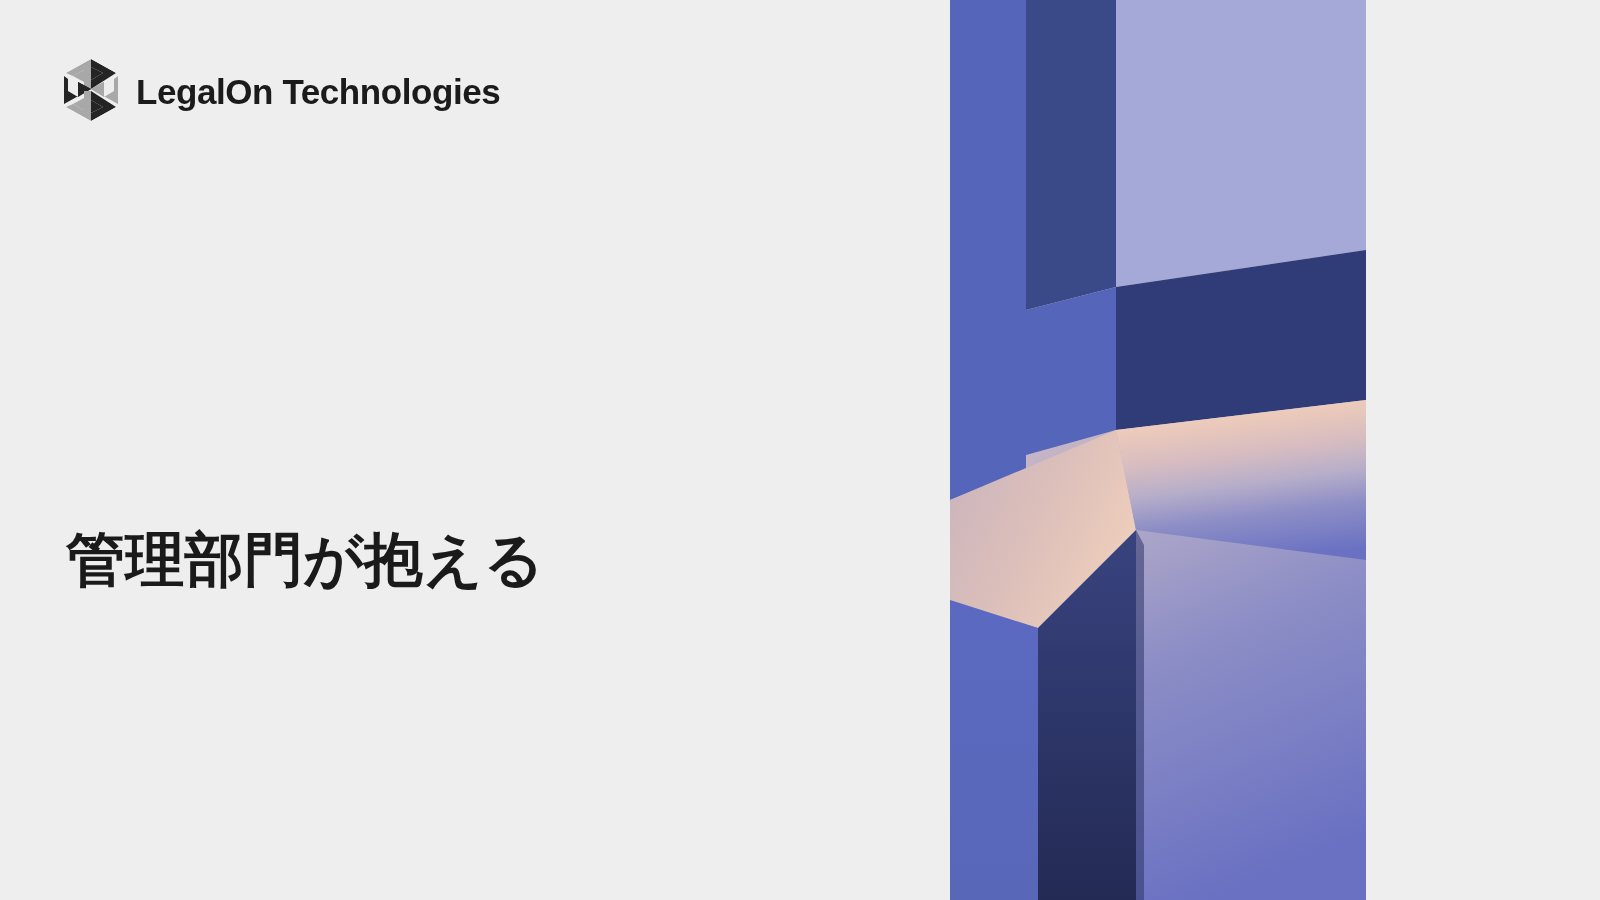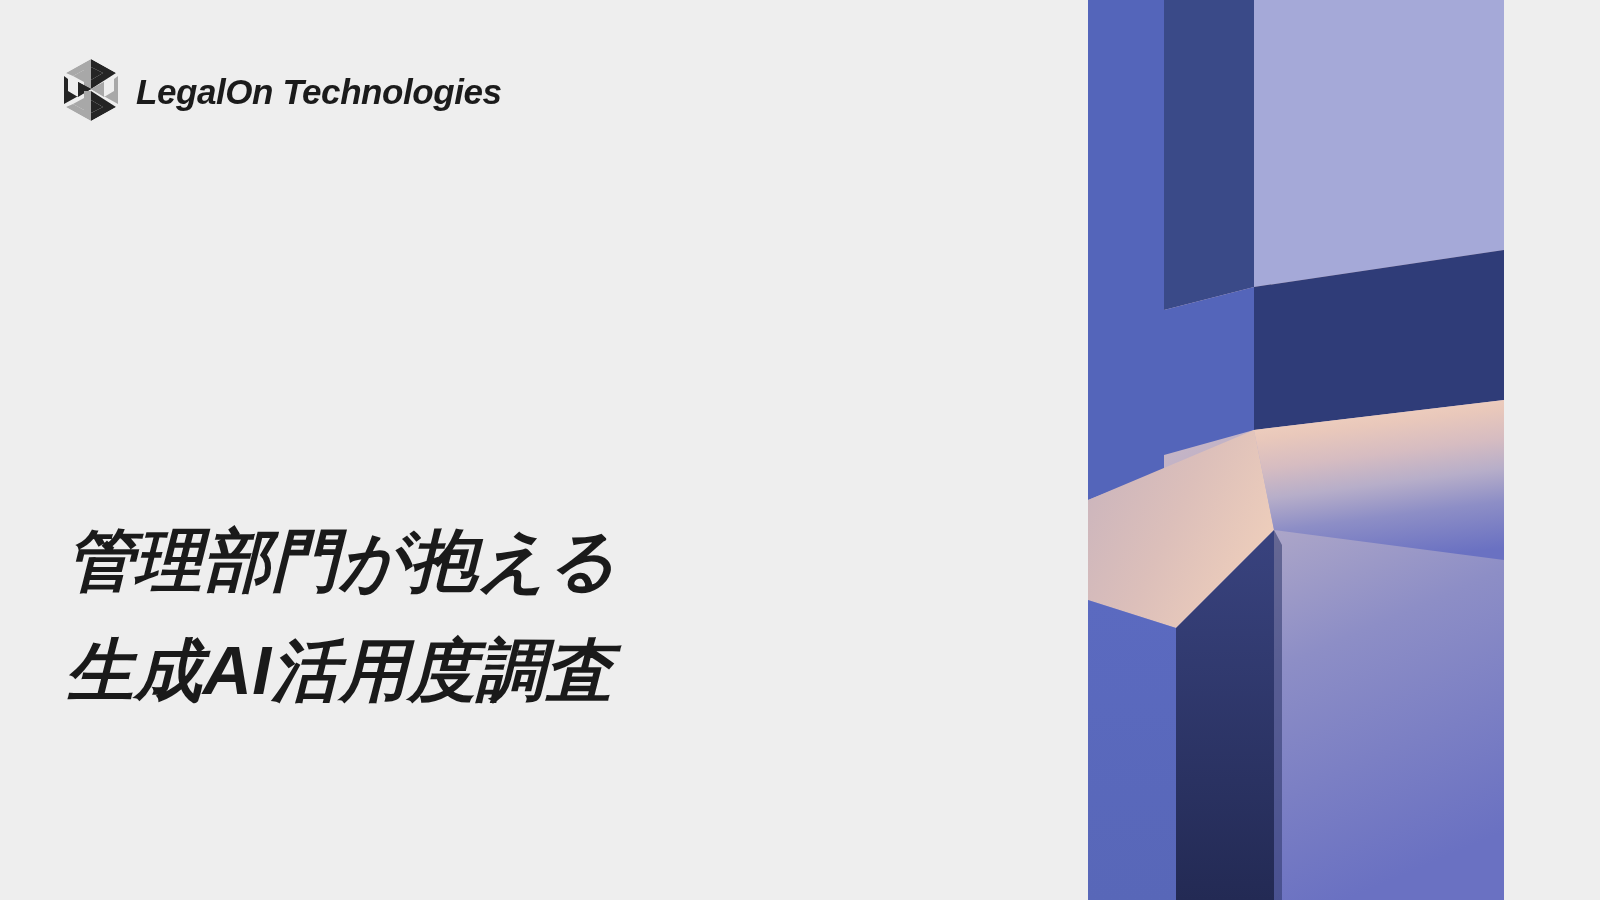--- a/index.html
+++ b/index.html
@@ -10,25 +10,24 @@
   body {
     width: 1600px;
     height: 900px;
     overflow: hidden;
     background: #eeeeee;
     font-family: "Liberation Sans", "DejaVu Sans", sans-serif;
   }
 
   .slide {
     position: relative;
-    width: 1504px;
+    width: 1366px;
     height: 900px;
     background: #eeeeee;
     overflow: hidden;
-    font-style: italic;
   }
 
   
   .brand {
     position: absolute;
     left: 62px;
     top: 58px;
     display: flex;
     align-items: center;
     gap: 16px;
@@ -53,21 +52,21 @@
 
   
   .headline {
     position: absolute;
     left: 66px;
     top: 505px;
     width: 1010px;
   }
   .headline-line {
     font-family: "Liberation Sans", "DejaVu Sans", sans-serif;
-    font-size: 68px;
+    font-size: 59px;
     font-weight: 700;
     line-height: 110px;
     letter-spacing: 0.005em;
     color: #1a1a1a;
     white-space: nowrap;
     margin: 0;
   }
 
   
   .artwork {
@@ -120,21 +119,20 @@
         </g>
         <polygon points="29,0 58,16 58,48 29,64 0,48 0,16" fill="none" stroke="#eeeeee" stroke-width="1.5"></polygon>
       </svg>
     </span>
 
     <span class="brand-name">LegalOn Technologies</span>
   </div>
 
   <div class="headline">
     <p class="headline-line">管理部門が抱える</p>
-    <p class="headline-line">生成AI活用度調査</p>
   </div>
 
   <div class="artwork">
     <svg viewBox="0 0 458 900" xmlns="http://www.w3.org/2000/svg" preserveAspectRatio="none" aria-hidden="true">
       <defs>
         <linearGradient id="gradMain" x1="0.42" y1="0" x2="0.62" y2="1">
           <stop offset="0.00" stop-color="#f2d3c0"></stop>
           <stop offset="0.16" stop-color="#e9c8bb"></stop>
           <stop offset="0.34" stop-color="#d6bcc1"></stop>
           <stop offset="0.52" stop-color="#b7aec9"></stop>

